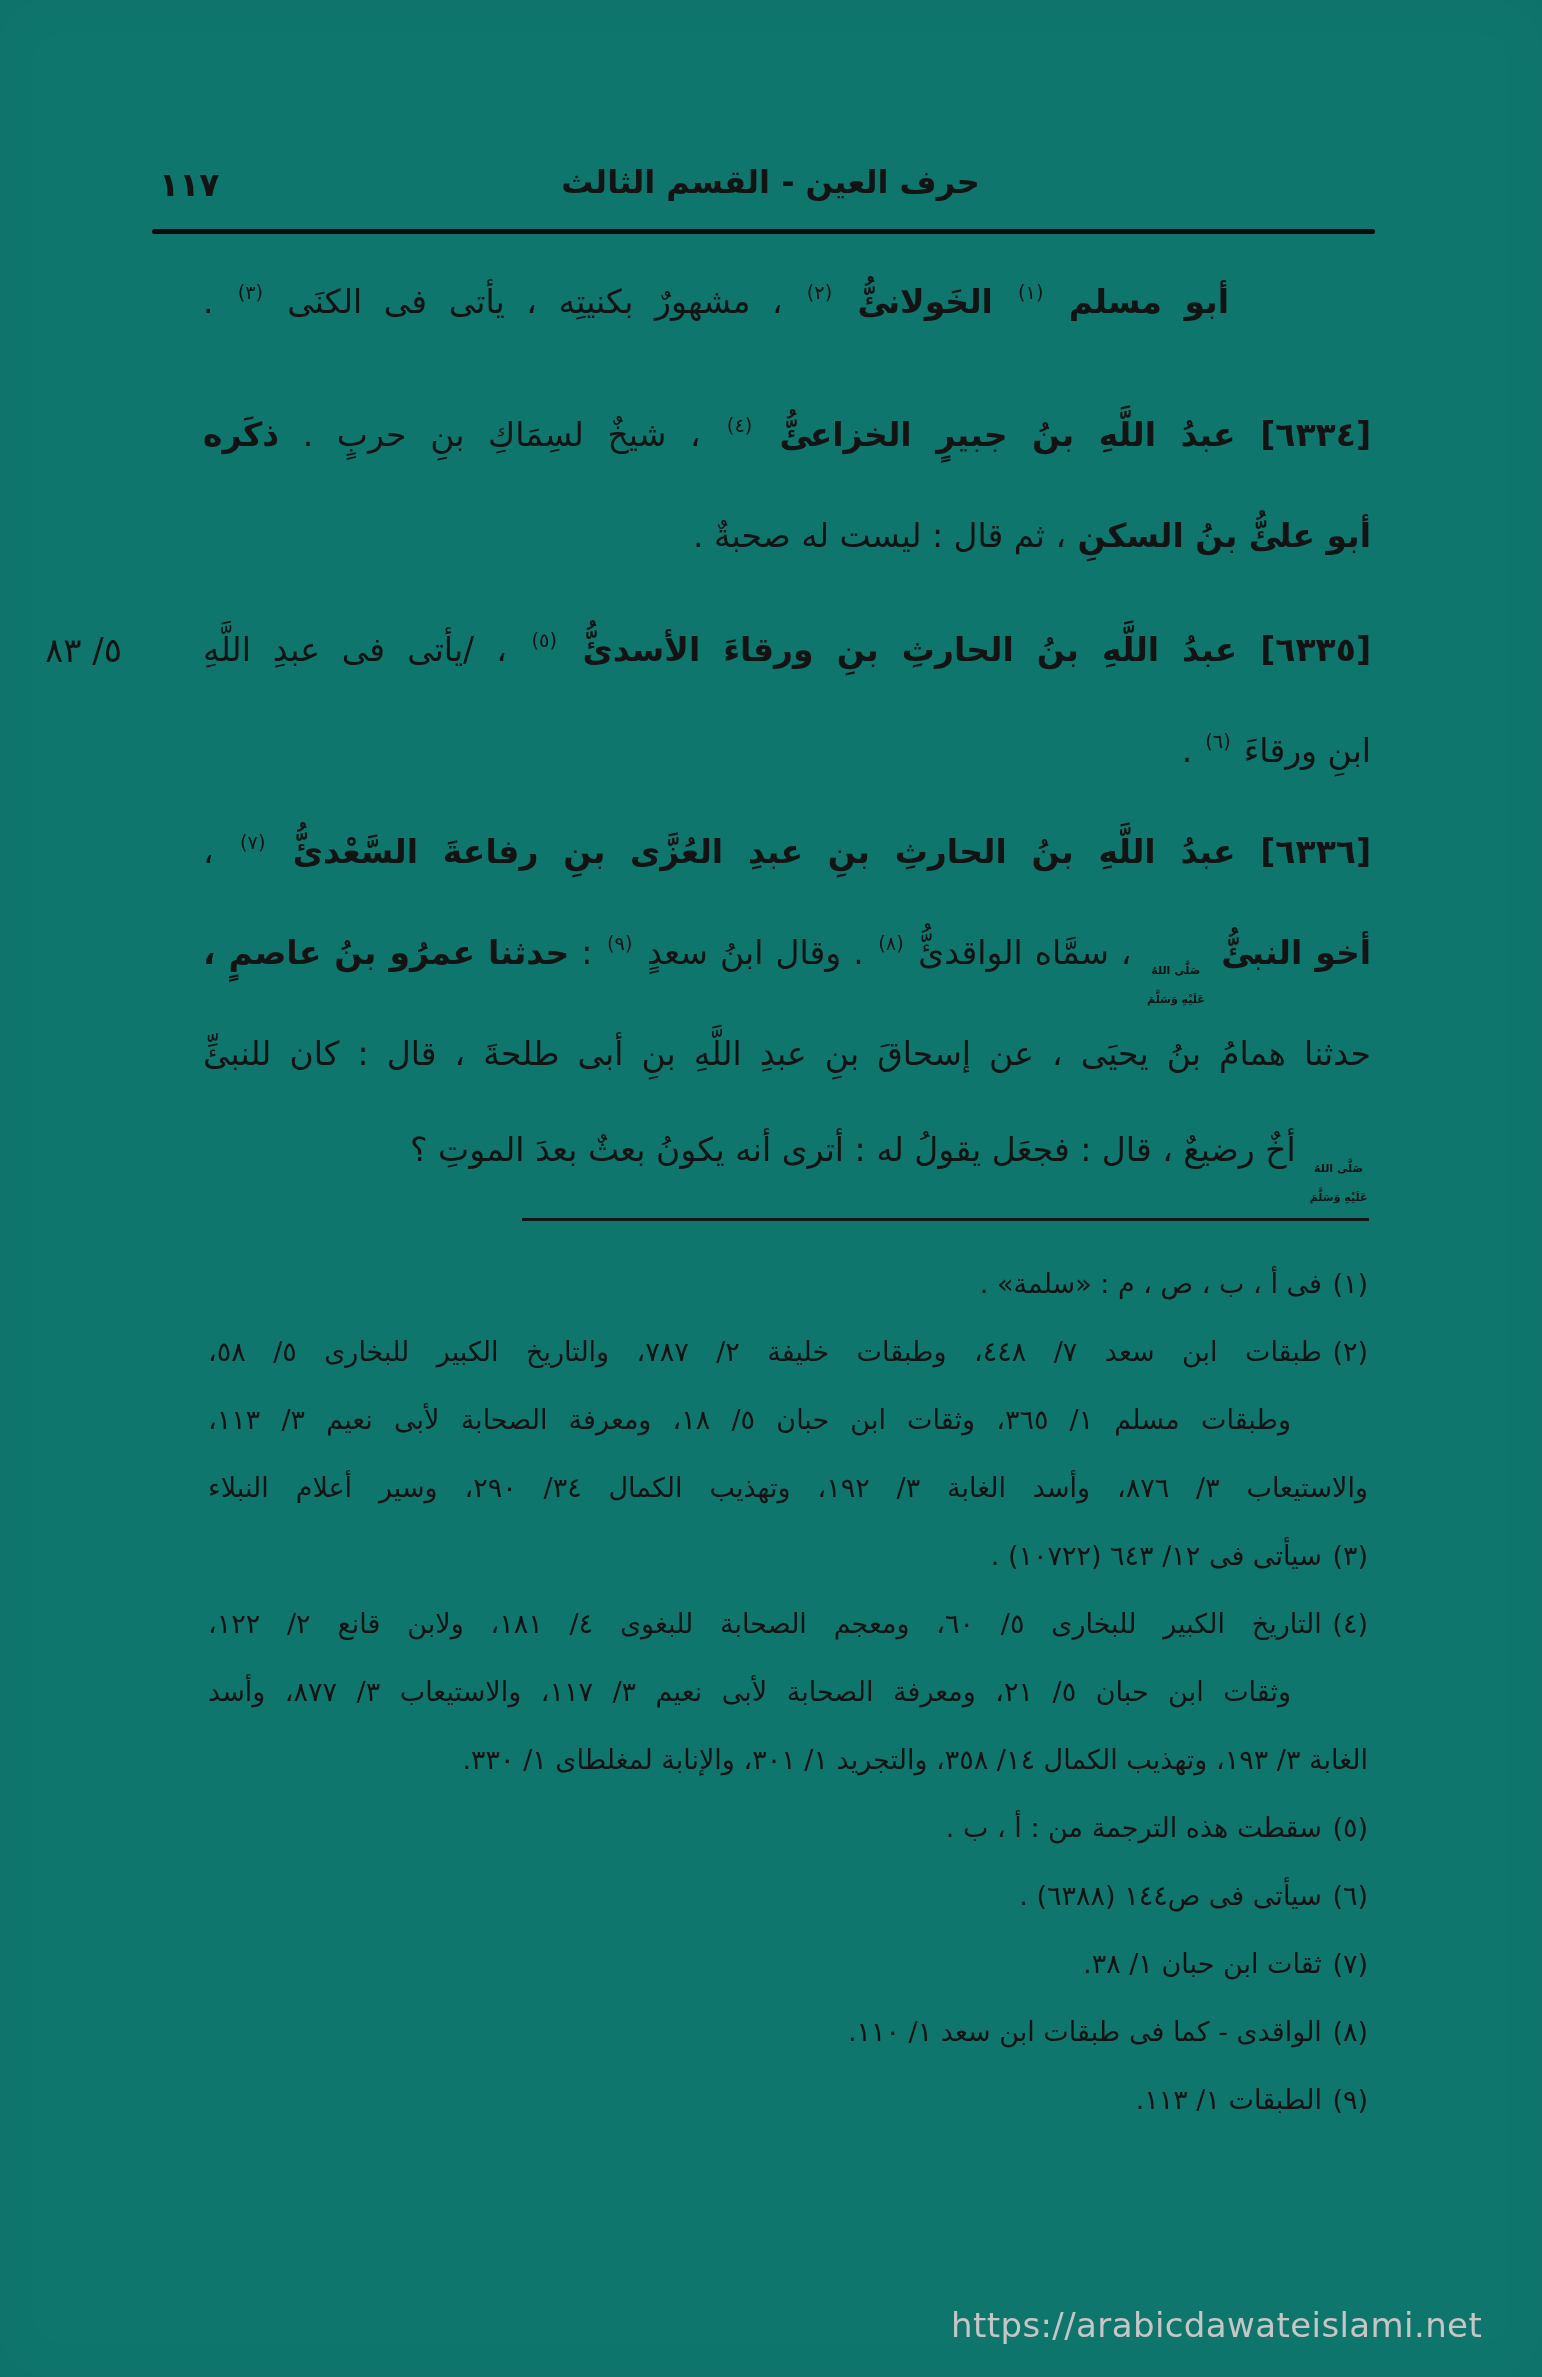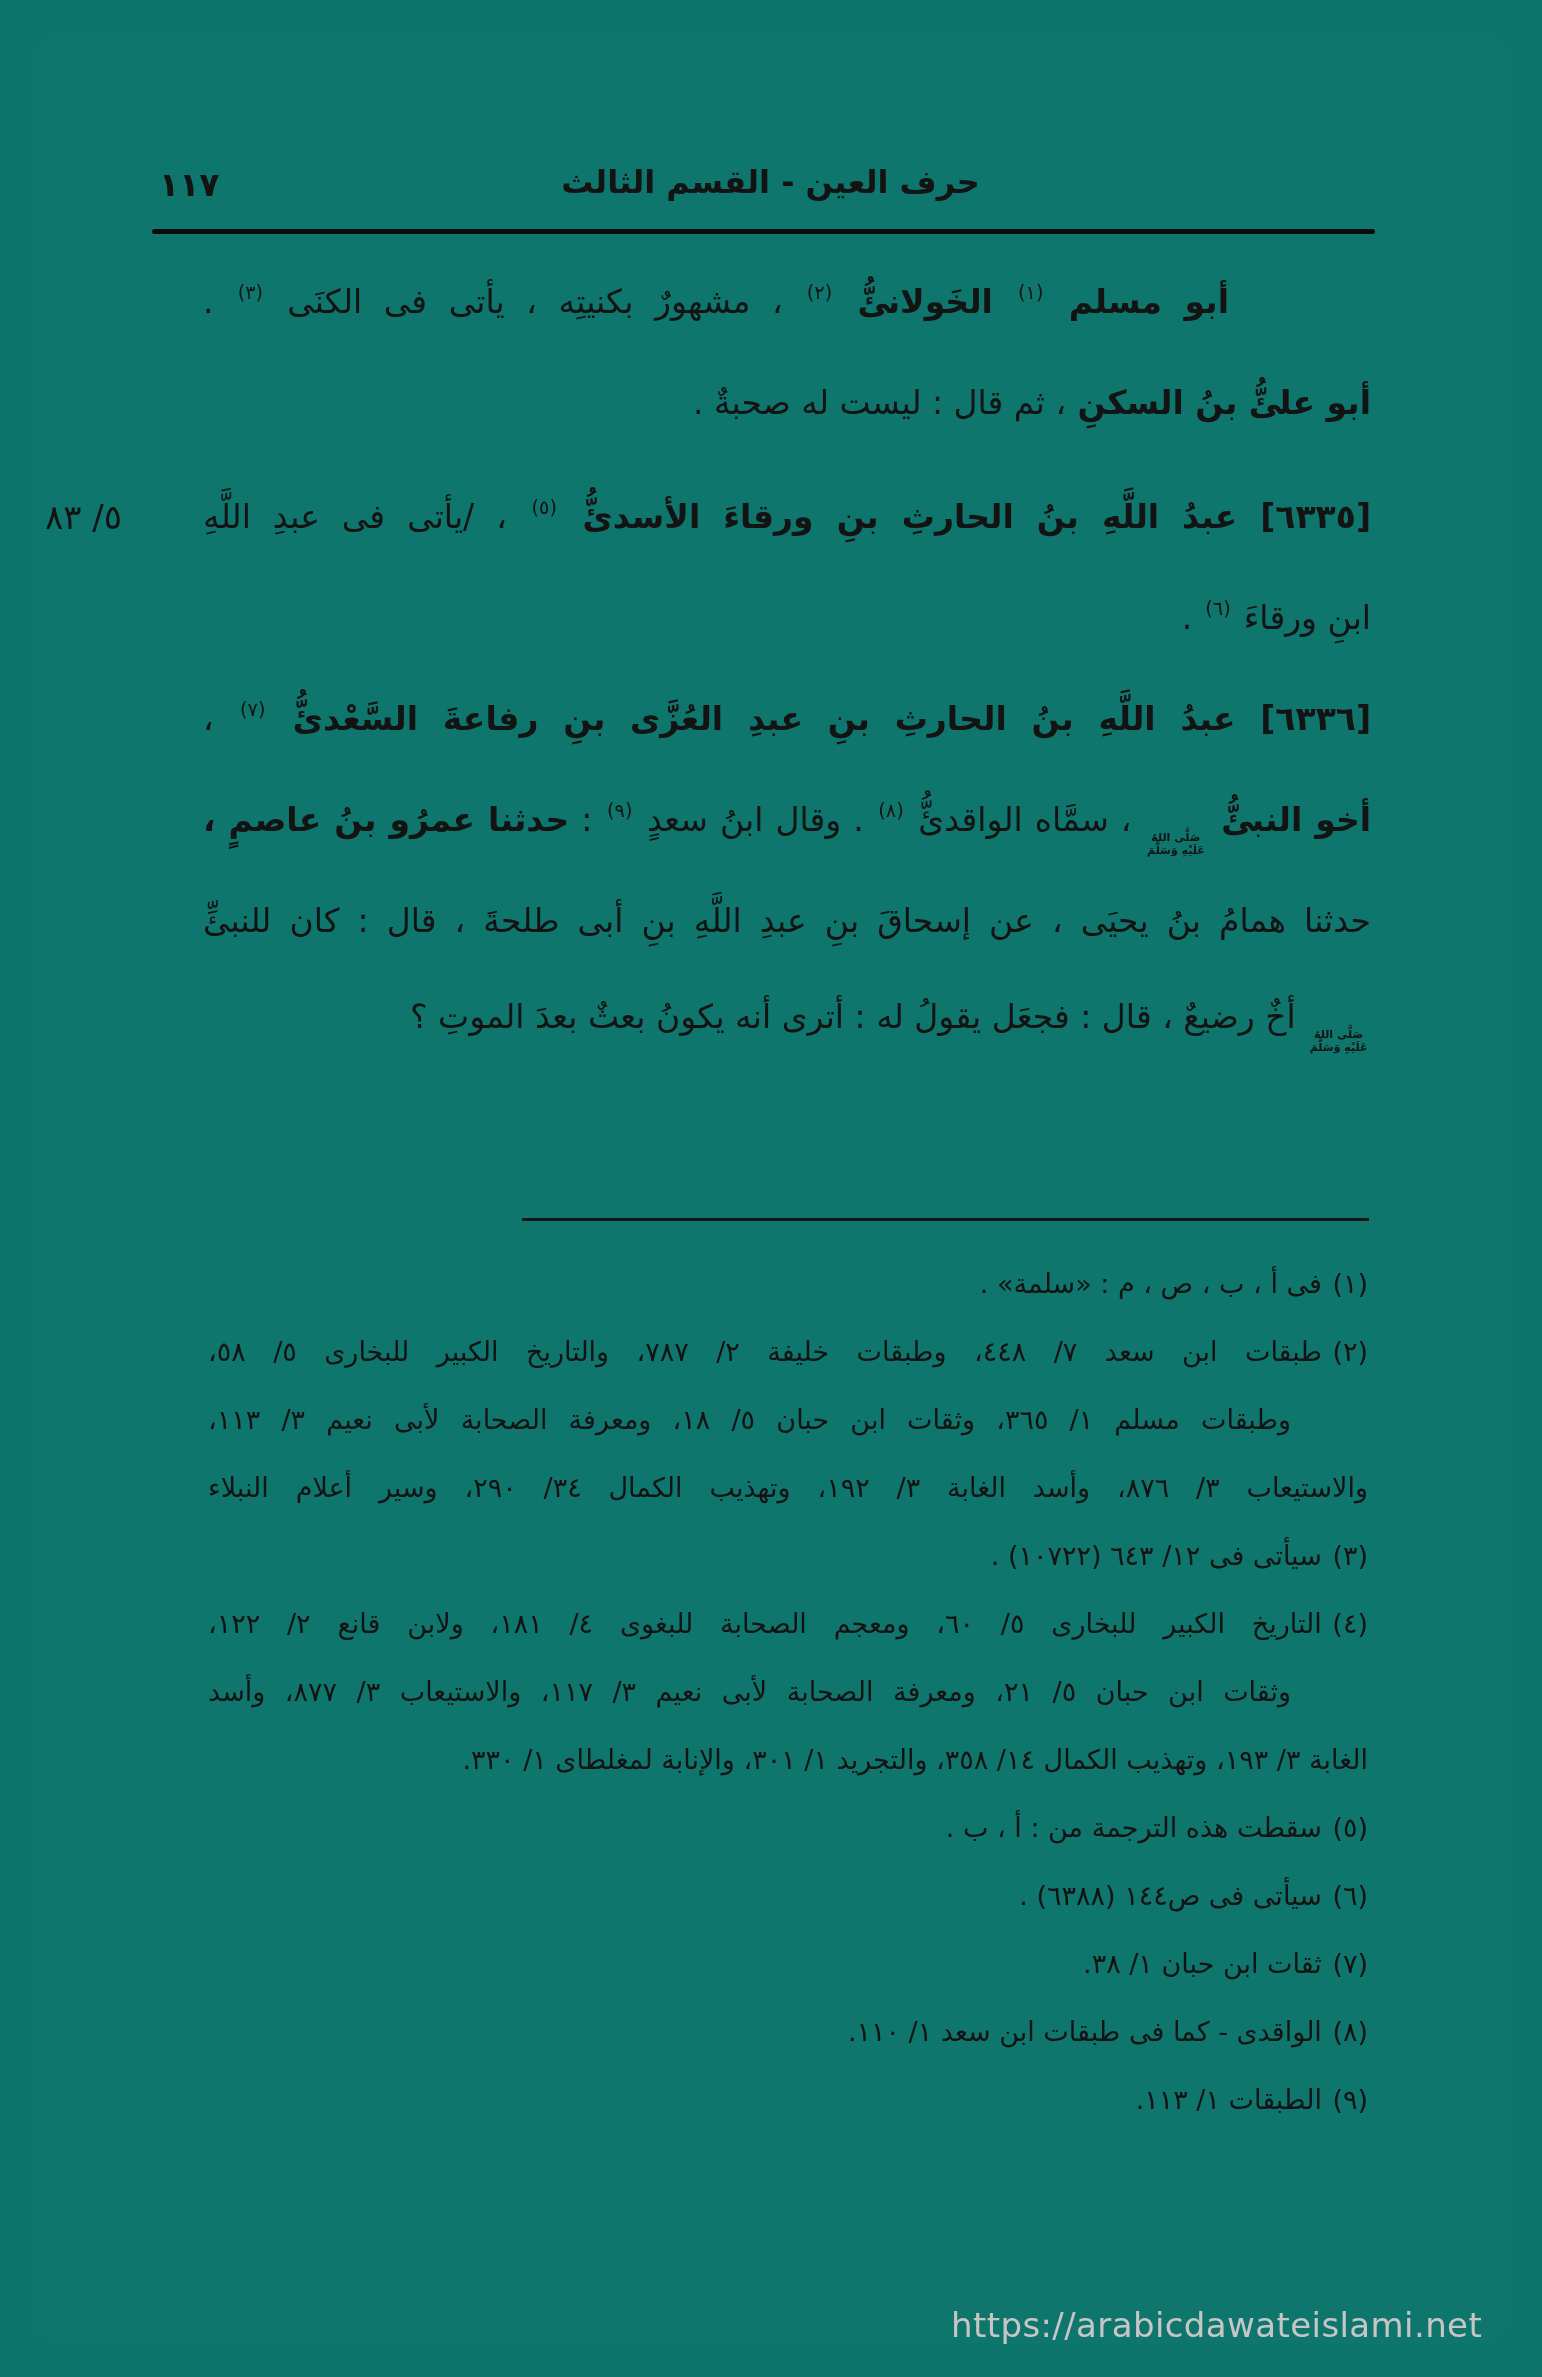--- a/index.html
+++ b/index.html
@@ -28,21 +28,21 @@
   .g2{margin-top:17.5px;}
   .b{font-weight:bold;}
   .ref{font-size:19.3px;position:relative;top:-14px;font-weight:normal;padding:0 2.6px;}
   .margin-note{
     position:absolute;left:-158px;top:0;
     font-size:34px;line-height:96px;font-weight:normal;text-indent:0;
   }
   .saw{
     display:inline-flex;flex-direction:column;align-items:center;justify-content:center;
     font-size:11px;line-height:1.2;font-weight:bold;
-    vertical-align:-10.5px;margin:0 3.5px;min-width:46px;
+    vertical-align:-10.5px;margin:0 3.5px;min-width:46px;gap:16px;
   }
   .saw span{display:block;}
   
   .fnrule{position:absolute;top:1218px;left:523px;width:847px;height:2.6px;background:#151515;}
   .fns{position:absolute;top:1250px;right:174px;left:209px;}
   .fn-line{font-size:27px;line-height:68px;}
   .fn-num{margin-left:10.5px;}
   .ind{padding-right:77px;}
   
   .watermark{
@@ -61,20 +61,23 @@
     <div class="header-title">حرف العين - القسم الثالث</div>
   </div>
   <div class="rule"></div>
 
   <div class="body">
 
     <div class="bline fill indent">
       <span class="b">أبو مسلم </span><span class="ref">(١)</span><span class="b"> الخَولانئُّ </span><span class="ref">(٢)</span><span> ، مشهورٌ بكنيتِه ، يأتى فى الكنَى </span><span class="ref">(٣)</span><span> .</span>
     </div>
 
+    <div class="bline fill g1">
+      <span class="b">[٦٣٣٤] عبدُ اللَّهِ بنُ جبيرٍ الخزاعئُّ </span><span class="ref">(٤)</span><span> ، شيخٌ لسِمَاكِ بنِ حربٍ . </span><span class="b">ذكَره</span>
+    </div>
     <div class="bline">
       <span class="b">أبو علئُّ بنُ السكنِ </span><span>، ثم قال : ليست له صحبةٌ .</span>
     </div>
 
     <div class="bline fill g2">
       <span class="margin-note">٥/ ٨٣</span>
       <span class="b">[٦٣٣٥] عبدُ اللَّهِ بنُ الحارثِ بنِ ورقاءَ الأسدئُّ </span><span class="ref">(٥)</span><span> ، /يأتى فى عبدِ اللَّهِ</span>
     </div>
     <div class="bline">
       <span>ابنِ ورقاءَ </span><span class="ref">(٦)</span><span> .</span>

